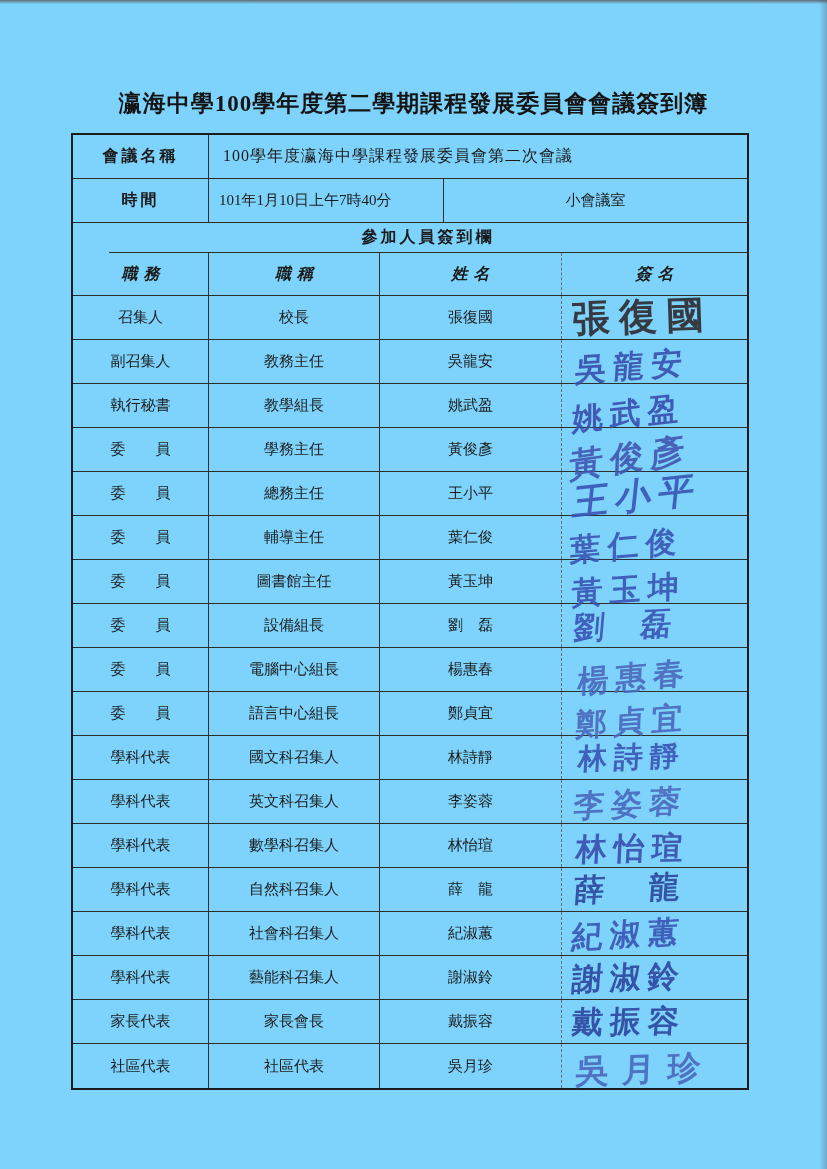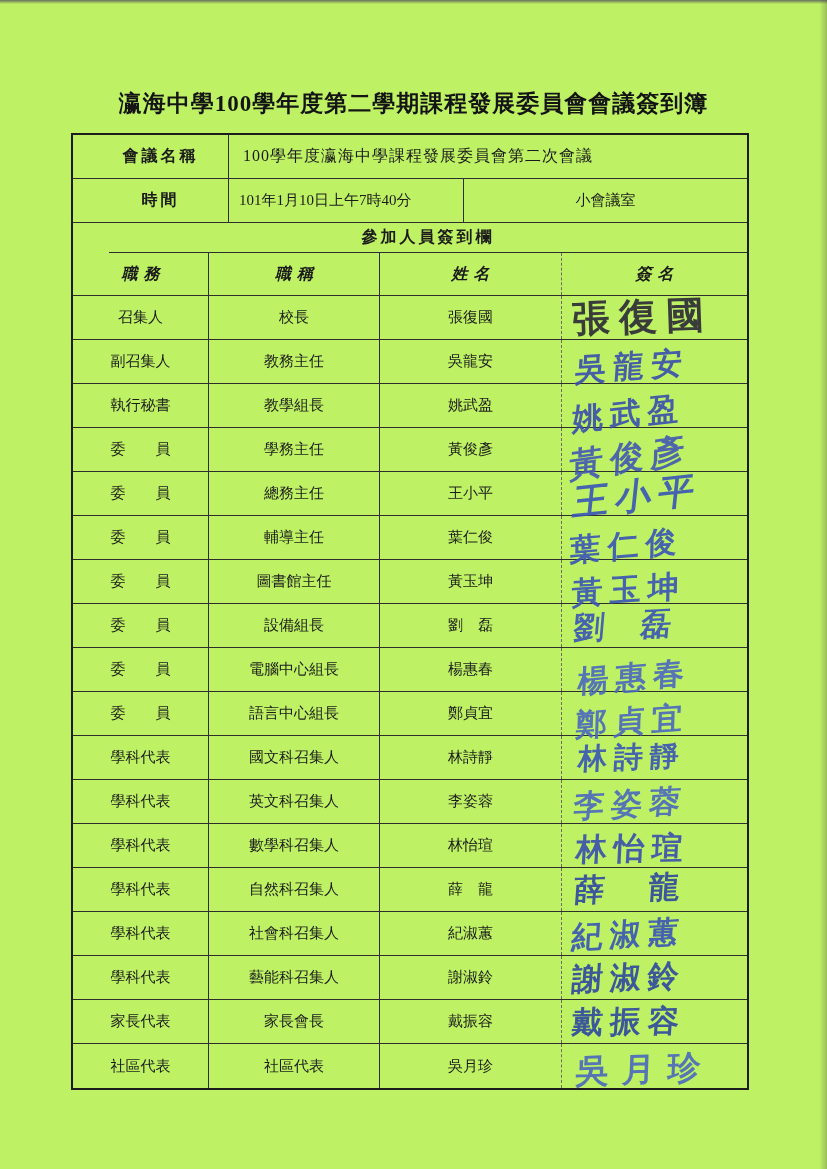--- a/index.html
+++ b/index.html
@@ -3,21 +3,21 @@
 <meta charset="utf-8">
 <style>
   html,body { margin:0; padding:0; }
   body {
     width:827px; height:1169px;
     background:#fafaf8;
     font-family:"Liberation Serif","DejaVu Serif",serif;
     position:relative;
     overflow:hidden;
   }
-  .page { position:absolute; inset:0; background:#bef264; }
+  .page { position:absolute; inset:0; background:#7dd3fc; }
 
   
   .scan-top-edge {
     position:absolute; top:0; left:0; right:0; height:4px;
     background:linear-gradient(to bottom, rgba(90,90,90,.85), rgba(120,120,120,0));
   }
   .scan-right-edge {
     position:absolute; top:0; right:0; bottom:0; width:7px;
     background:linear-gradient(to right, rgba(70,70,70,.03), rgba(70,70,70,.30));
   }
@@ -39,21 +39,21 @@
   .tr:last-child { border-bottom:none; }
   .td {
     box-sizing:border-box;
     border-right:1px solid #2e2e2e;
     display:flex; align-items:center; justify-content:center;
     font-size:15px; color:#1b1b1b;
     overflow:visible;
   }
   .td:last-child { border-right:none; }
 
-  .r-meta   { height:44px;padding-left:20px; }
+  .r-meta   { height:44px; }
   .r-section{ height:30px;margin-left:36px; }
   .r-head   { height:43px;font-style:italic; }
   .r-data   { height:44px; }
 
   .c1 { width:136px; }
   .c2 { width:171px; }
   .c3 { width:182px; }
   .c4 { flex:1; position:relative; justify-content:flex-start; padding-left:8px; }
 
   .bc1 { width:136px; }

